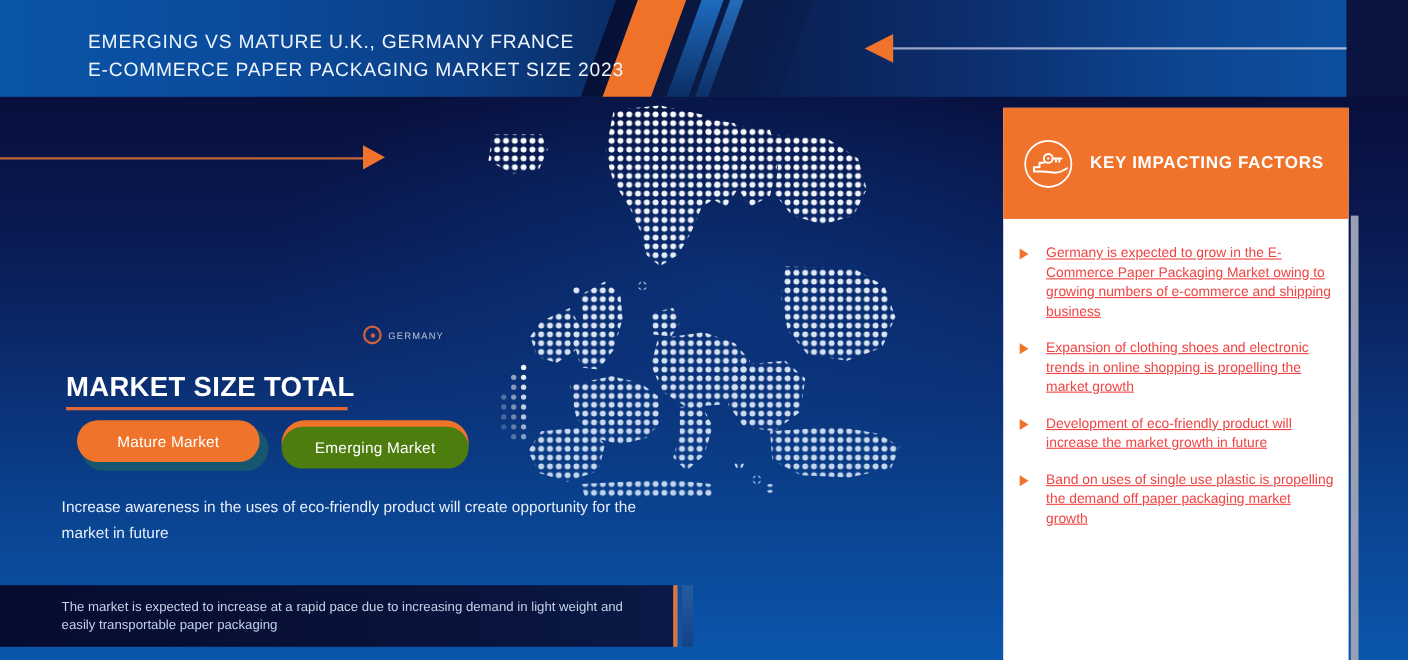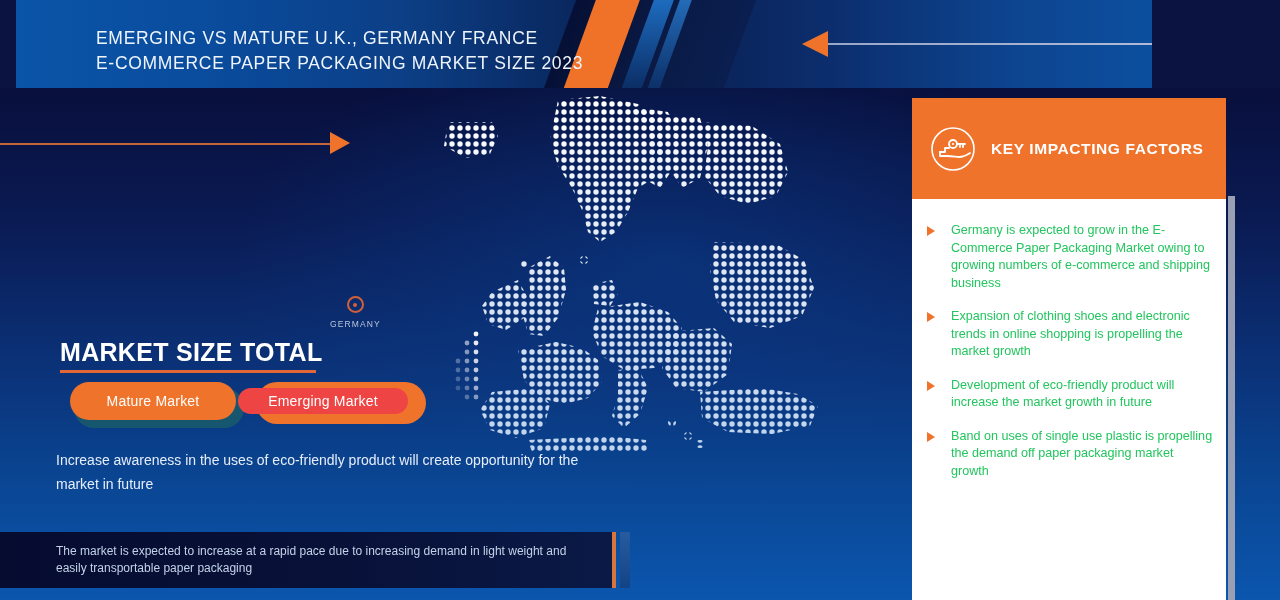--- a/index.html
+++ b/index.html
@@ -15,21 +15,21 @@
     position:absolute;left:0;top:88px;width:1280px;height:512px;
     background:linear-gradient(180deg,#080f3c 0%,#0a1a52 25%,#0b3075 52%,#0a4592 76%,#0b56ae 100%);
   }
   .body-bg:after{
     content:"";position:absolute;inset:0;
     background:radial-gradient(ellipse 620px 330px at 52% 34%, rgba(10,62,140,.55) 0%, rgba(10,40,110,0) 70%);
   }
 
   
   .header{
-    position:absolute;left:16px;top:0;width:1136px;height:88px;overflow:hidden;
+    position:absolute;left:0;top:0;width:1224px;height:88px;overflow:hidden;
     background:linear-gradient(90deg,#0a55a8 0%,#0a4b9c 18%,#0c3f86 34%,#0a2c66 46%,#0a1f50 56%,#0c2e6e 72%,#0d4590 88%,#0c4f9f 100%);
   }
   .hdr-dark{
     position:absolute;left:560px;top:0;width:180px;height:88px;
     background:linear-gradient(90deg,#061036 0%,#0a1a45 55%,#0a1f50 100%);
     transform:skewX(-20deg);transform-origin:top left;
   }
   .hdr-stripe{position:absolute;top:-6px;height:100px;transform:skewX(-20deg);transform-origin:top left;}
   .hdr-stripe.orange{left:582px;width:44px;background:#f07128;}
   .hdr-stripe.b1{left:640px;width:20px;background:linear-gradient(180deg,#1f6fc4,#0a2a60);}
@@ -48,38 +48,38 @@
     font-weight:bold;letter-spacing:.6px;}
   .ms-line{position:absolute;left:0;top:143px;width:330px;height:2px;background:#c5663a;}
   .ms-arrow{position:absolute;left:330px;top:132px;width:0;height:0;
     border-top:11px solid transparent;border-bottom:11px solid transparent;border-left:20px solid #f0732b;}
 
   
   .map{position:absolute;left:432px;top:92px;width:440px;height:360px;}
   .map svg{display:block;}
 
   
-  .germany{position:absolute;left:330px;top:296px;display:flex;align-items:center;gap:6px;flex-direction:column;}
+  .germany{position:absolute;left:330px;top:296px;display:flex;align-items:center;gap:6px;}
   .germany .ring{width:13px;height:13px;border-radius:50%;border:2px solid #d2603a;
     display:flex;align-items:center;justify-content:center;}
   .germany .ring i{width:4px;height:4px;border-radius:50%;background:#d2603a;display:block;}
   .germany .gtxt{color:#b9c4d8;font-size:8.5px;letter-spacing:1.1px;}
 
   
   .mst-title{position:absolute;left:60px;top:338px;color:#ffffff;font-size:25px;
     font-weight:bold;letter-spacing:.3px;}
   .mst-rule{position:absolute;left:60px;top:370px;width:256px;height:3px;background:#e2683a;}
 
   .pills{position:absolute;left:58px;top:382px;width:420px;height:62px;}
   .pill{position:absolute;border-radius:22px;display:flex;align-items:center;justify-content:center;
     font-size:14px;color:#ffffff;letter-spacing:.2px;}
   .pill.back-teal{left:16px;top:6px;width:170px;height:40px;background:#16566f;}
   .pill.front-orange{left:12px;top:0px;width:166px;height:38px;background:#f0732b;}
   .pill.back-orange{left:198px;top:0px;width:170px;height:42px;background:#f0732b;}
-  .pill.front-teal{left:180px;top:6px;width:170px;height:26px;background:#ef4444;}
+  .pill.front-teal{left:198px;top:6px;width:170px;height:38px;background:#4d7c0f;}
 
   .note{position:absolute;left:56px;top:448px;width:560px;color:#e6eefa;
     font-size:14px;line-height:24px;}
 
   
   .dotcol{position:absolute;left:448px;top:330px;width:34px;height:70px;}
 
   
   .strip{position:absolute;left:0;top:532px;width:612px;height:56px;
     background:linear-gradient(90deg,#060c30 0%,#081138 55%,#0a1946 100%);}
@@ -95,21 +95,21 @@
   .panel{position:absolute;left:912px;top:98px;width:314px;height:502px;background:#ffffff;}
   .panel-hd{position:absolute;left:912px;top:98px;width:314px;height:101px;background:#f0732b;
     display:flex;align-items:center;}
   .panel-hd .icon{margin-left:17px;width:48px;height:48px;flex:0 0 48px;}
   .panel-hd .hd-txt{margin-left:14px;color:#ffffff;font-size:15.5px;font-weight:bold;letter-spacing:.6px;}
 
   .bullets{position:absolute;left:927px;top:222px;width:290px;}
   .bullet{display:flex;margin-bottom:16px;}
   .bullet .tri{flex:0 0 16px;margin-top:4px;width:0;height:0;
     border-top:5px solid transparent;border-bottom:5px solid transparent;border-left:8px solid #f0732b;}
-  .bullet .btxt{color:#22c55e;font-size:12.6px;line-height:17.5px;width:262px;}
+  .bullet .btxt{color:#ef4444;font-size:12.6px;line-height:17.5px;width:262px;text-decoration:underline;}
 </style>
 </head>
 <body>
 
 <div id="stage">
 
   <div class="body-bg"></div>
 
   <div class="header">
     <div class="hdr-dark"></div>

